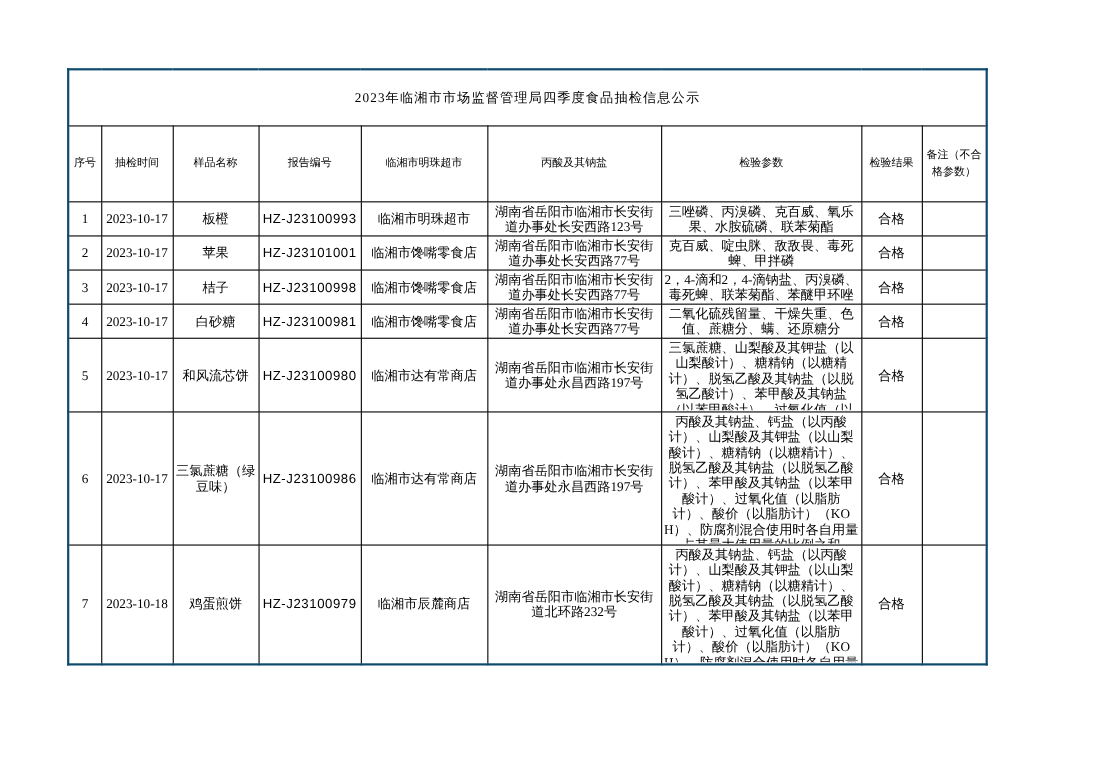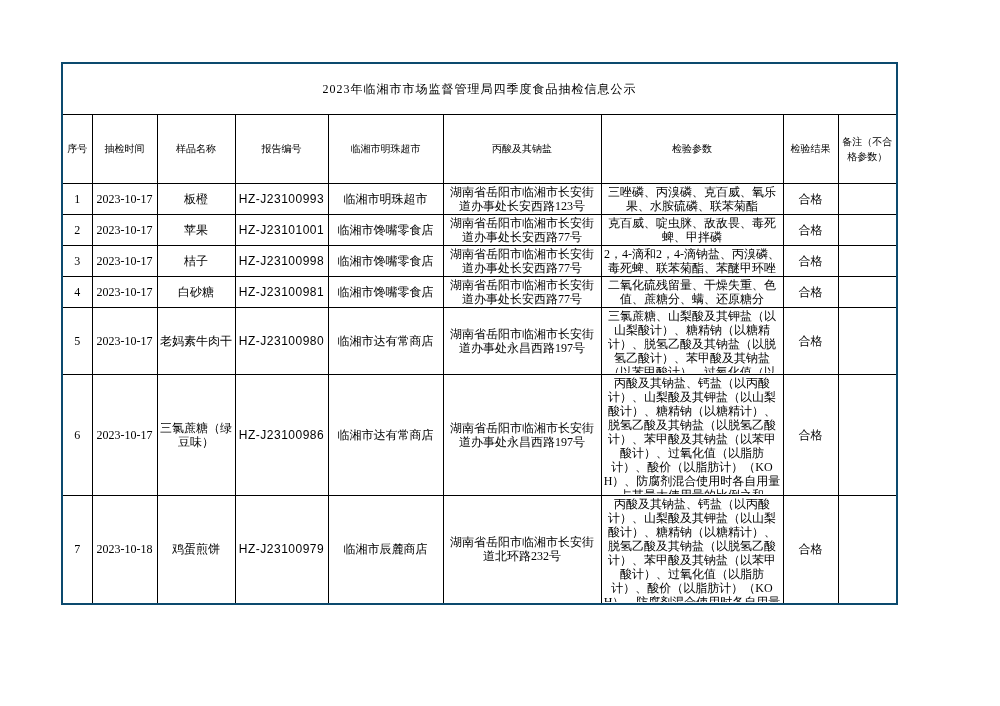--- a/index.html
+++ b/index.html
@@ -140,21 +140,21 @@
       <td>临湘市馋嘴零食店</td>
       <td>湖南省岳阳市临湘市长安街道办事处长安西路77号</td>
       <td class="params">二氧化硫残留量、干燥失重、色值、蔗糖分、螨、还原糖分</td>
       <td>合格</td>
       <td></td>
     </tr>
 
     <tr style="height:67px">
       <td>5</td>
       <td>2023-10-17</td>
-      <td>老妈素牛肉干</td>
+      <td>和风流芯饼</td>
       <td class="mono-no">HZ-J23100980</td>
       <td>临湘市达有常商店</td>
       <td>湖南省岳阳市临湘市长安街道办事处永昌西路197号</td>
       <td class="params params-top">
         <div class="clip" style="height:64px">三氯蔗糖、山梨酸及其钾盐（以山梨酸计）、糖精钠（以糖精计）、脱氢乙酸及其钠盐（以脱氢乙酸计）、苯甲酸及其钠盐（以苯甲酸计）、过氧化值（以脂肪计）、酸</div>
       </td>
       <td>合格</td>
       <td></td>
     </tr>
 

